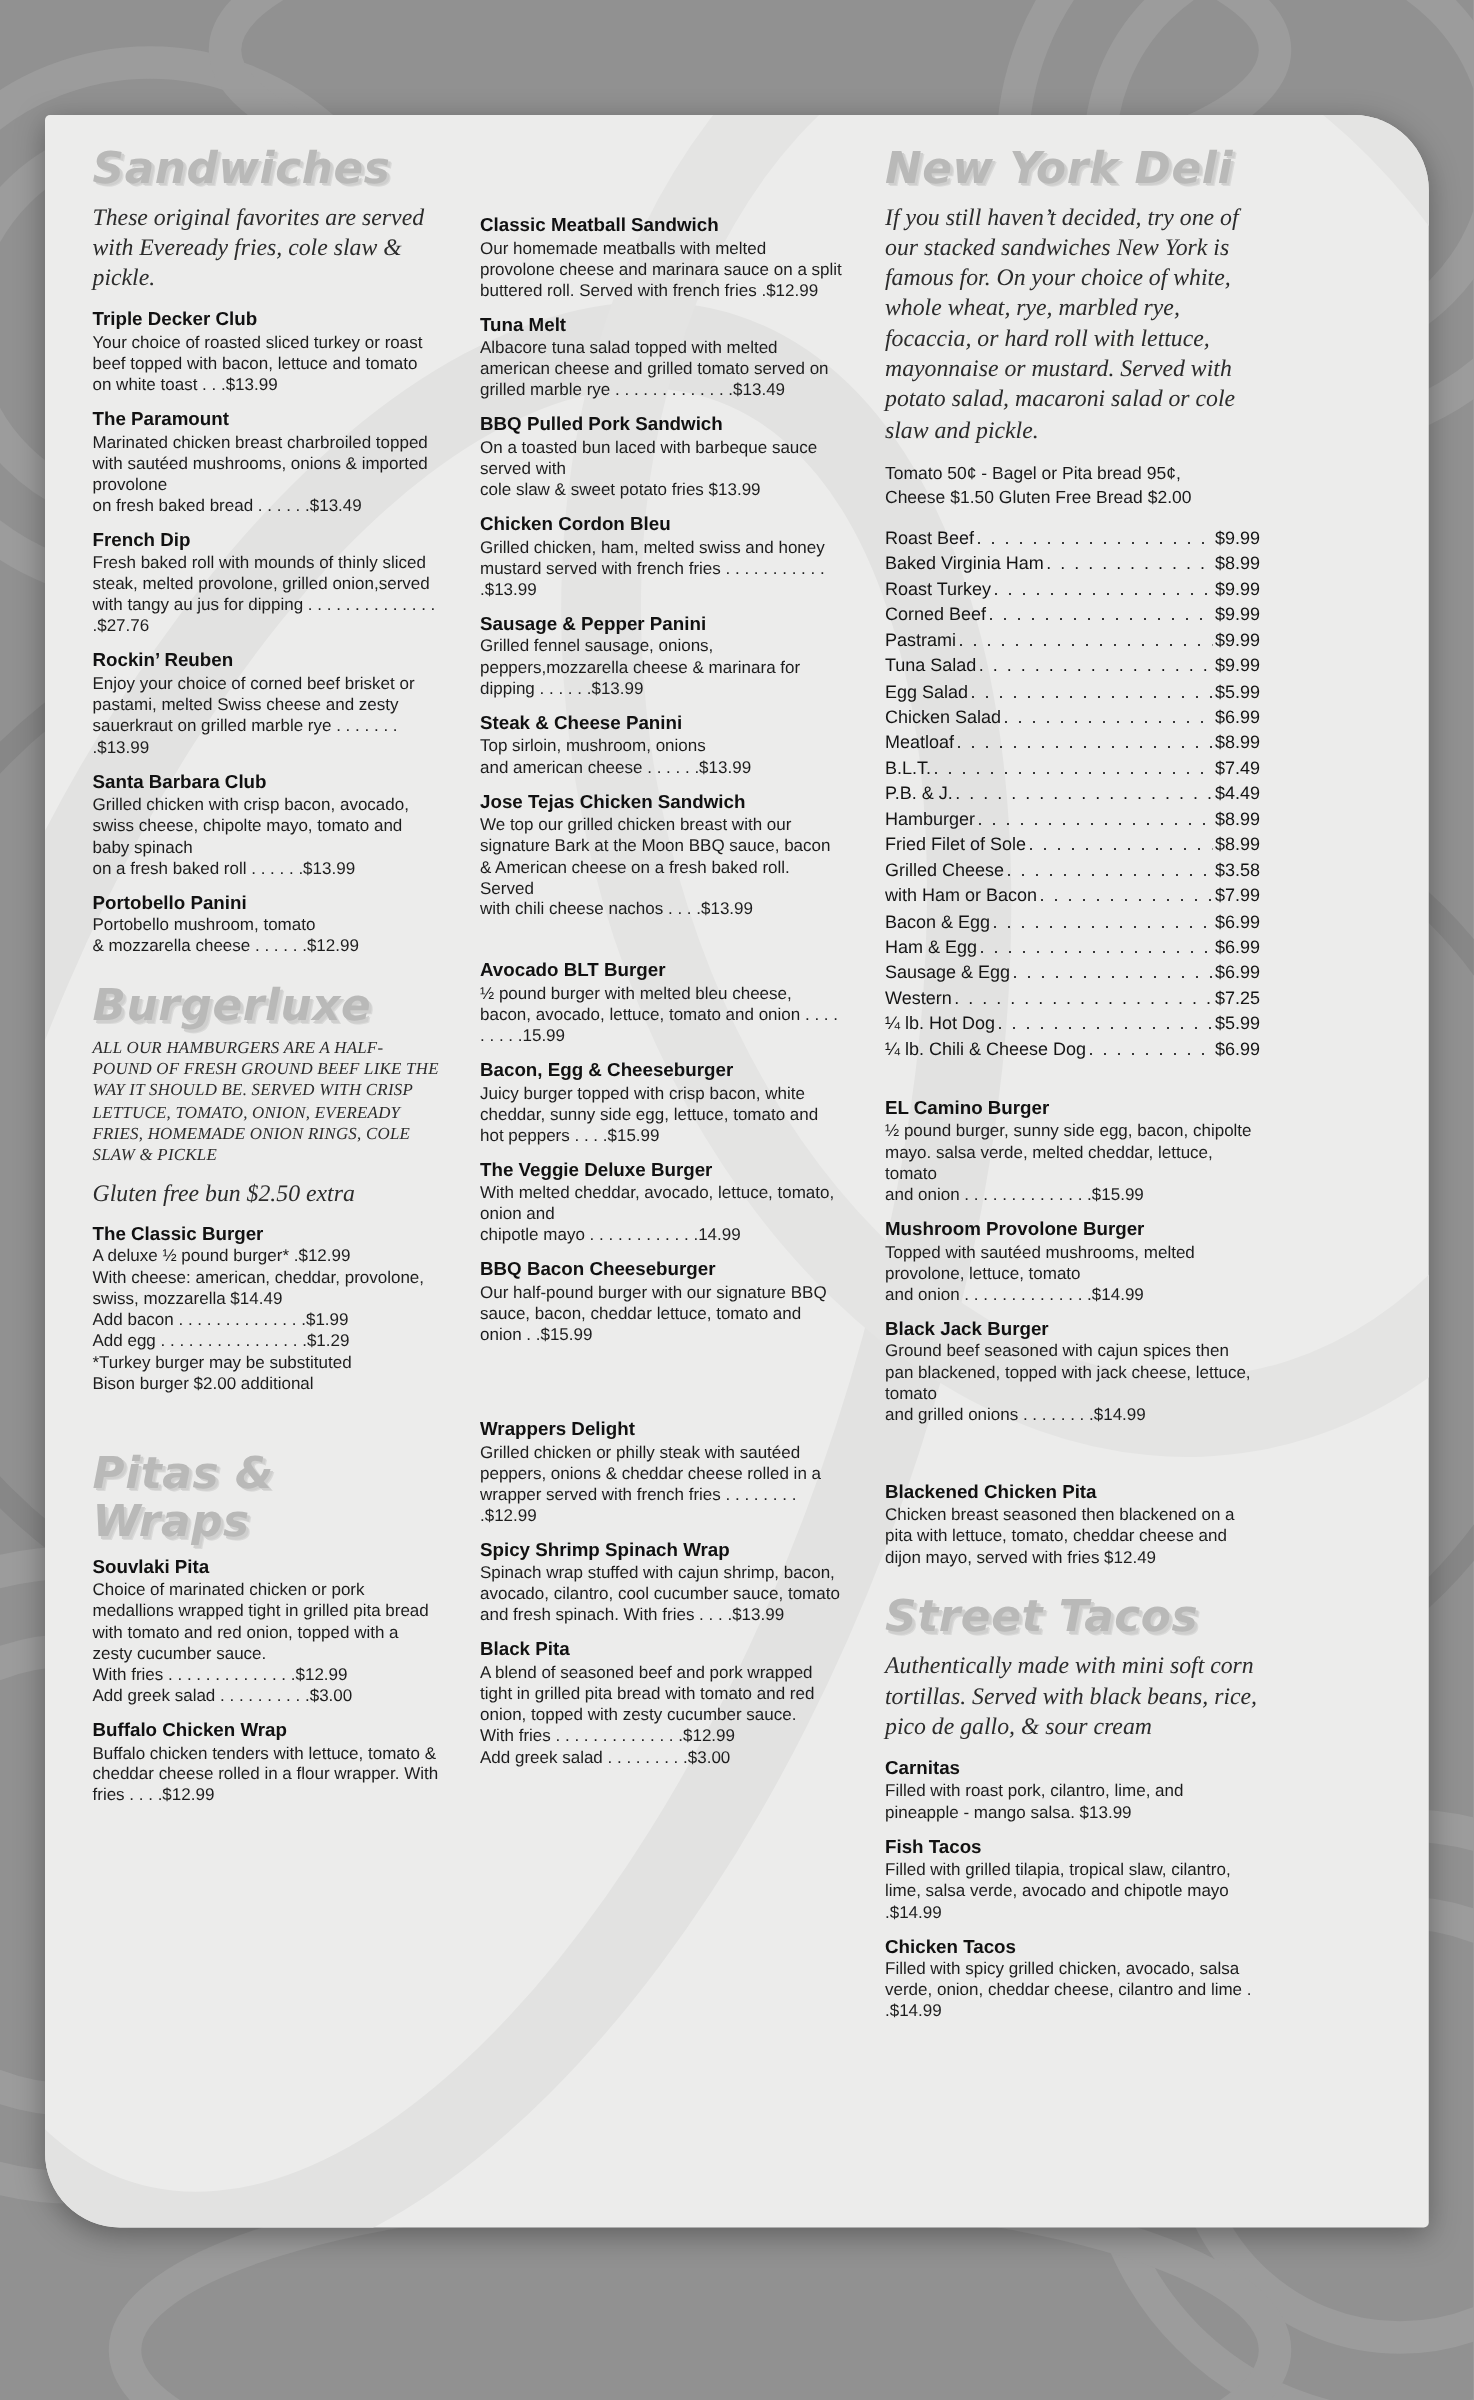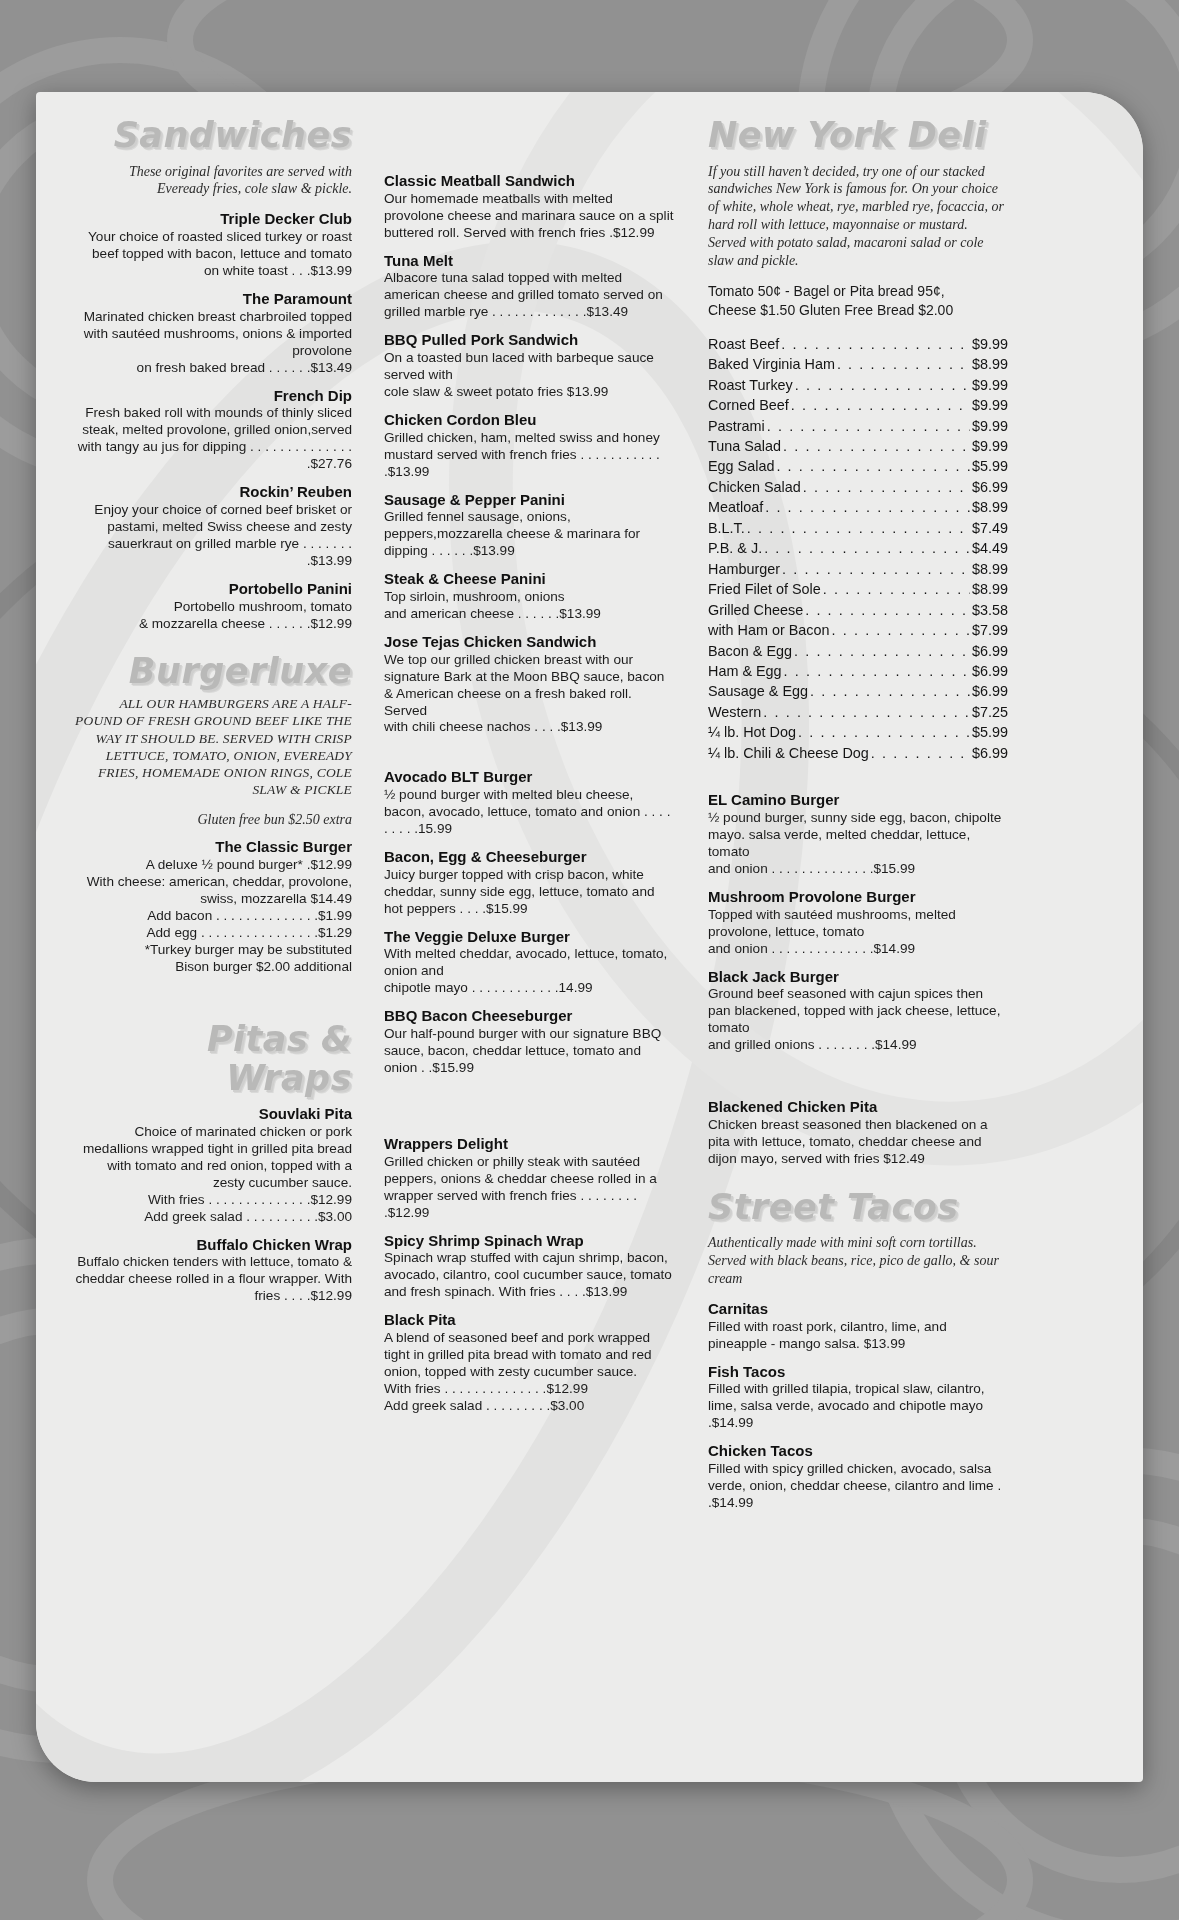--- a/index.html
+++ b/index.html
@@ -62,41 +62,41 @@
     z-index: 3;
     padding: 24px 40px 20px 22px;
     display: flex;
     gap: 0;
   }
   .col {
     width: 300px;
     padding: 0 16px;
     box-sizing: content-box;
   }
-  .col.c1 { width: 278px; text-align: right; }
+  .col.c1 { width: 278px; }
   .col.c2 { width: 292px; }
   .col.c3 { width: 300px; }
 
   h1.section {
     font-family: "DejaVu Sans", sans-serif;
     font-style: italic;
     font-weight: bold;
     font-size: 35px;
     color: #b9b9b8;
     margin: 0 0 8px 0;
     letter-spacing: 0.5px;
     text-shadow: 2px 2px 0 #cfcfce, 3px 3px 0 rgba(0,0,0,0.08);
     line-height: 1.1;
   }
   h1.section.tight { margin-bottom: 4px; }
 
   .intro {
     font-family: "Liberation Serif", serif;
     font-style: italic;
-    font-size: 14px;
+    font-size: 19px;
     line-height: 1.28;
     color: #2c2c2c;
     margin: 0 0 12px 0;
   }
   .intro.caps {
     font-size: 13.5px;
     letter-spacing: .2px;
   }
   .intro.small { margin-bottom: 10px; }
 
@@ -193,20 +193,25 @@
       </div>
       <div class="item">
         <p class="item-name">French Dip</p>
         <p class="item-desc">Fresh baked roll with mounds of thinly sliced steak, melted provolone, grilled onion,served with tangy au jus for dipping  . . . . . . . . . . . . . . .$27.76</p>
       </div>
       <div class="item">
         <p class="item-name">Rockin’ Reuben</p>
         <p class="item-desc">Enjoy your choice of corned beef brisket or pastami, melted Swiss cheese and zesty sauerkraut on grilled marble rye  . . . . . . . .$13.99</p>
       </div>
       <div class="item">
+        <p class="item-name">Santa Barbara Club</p>
+        <p class="item-desc">Grilled chicken with crisp bacon, avocado, swiss cheese, chipolte mayo, tomato and baby spinach
+on a fresh baked roll   . . . . . .$13.99</p>
+      </div>
+      <div class="item">
         <p class="item-name">Portobello Panini</p>
         <p class="item-desc">Portobello mushroom,  tomato
 &amp; mozzarella cheese  . . . . . .$12.99</p>
       </div>
 
       <div class="spacer-sm"></div>
       <h1 class="section tight">Burgerluxe</h1>
       <p class="intro caps">ALL OUR HAMBURGERS ARE A HALF-POUND OF FRESH GROUND BEEF LIKE THE WAY  IT SHOULD BE. SERVED WITH CRISP LETTUCE, TOMATO, ONION, EVEREADY FRIES, HOMEMADE ONION RINGS, COLE SLAW &amp; PICKLE</p>
       <p class="intro small">Gluten free bun $2.50 extra</p>
 

